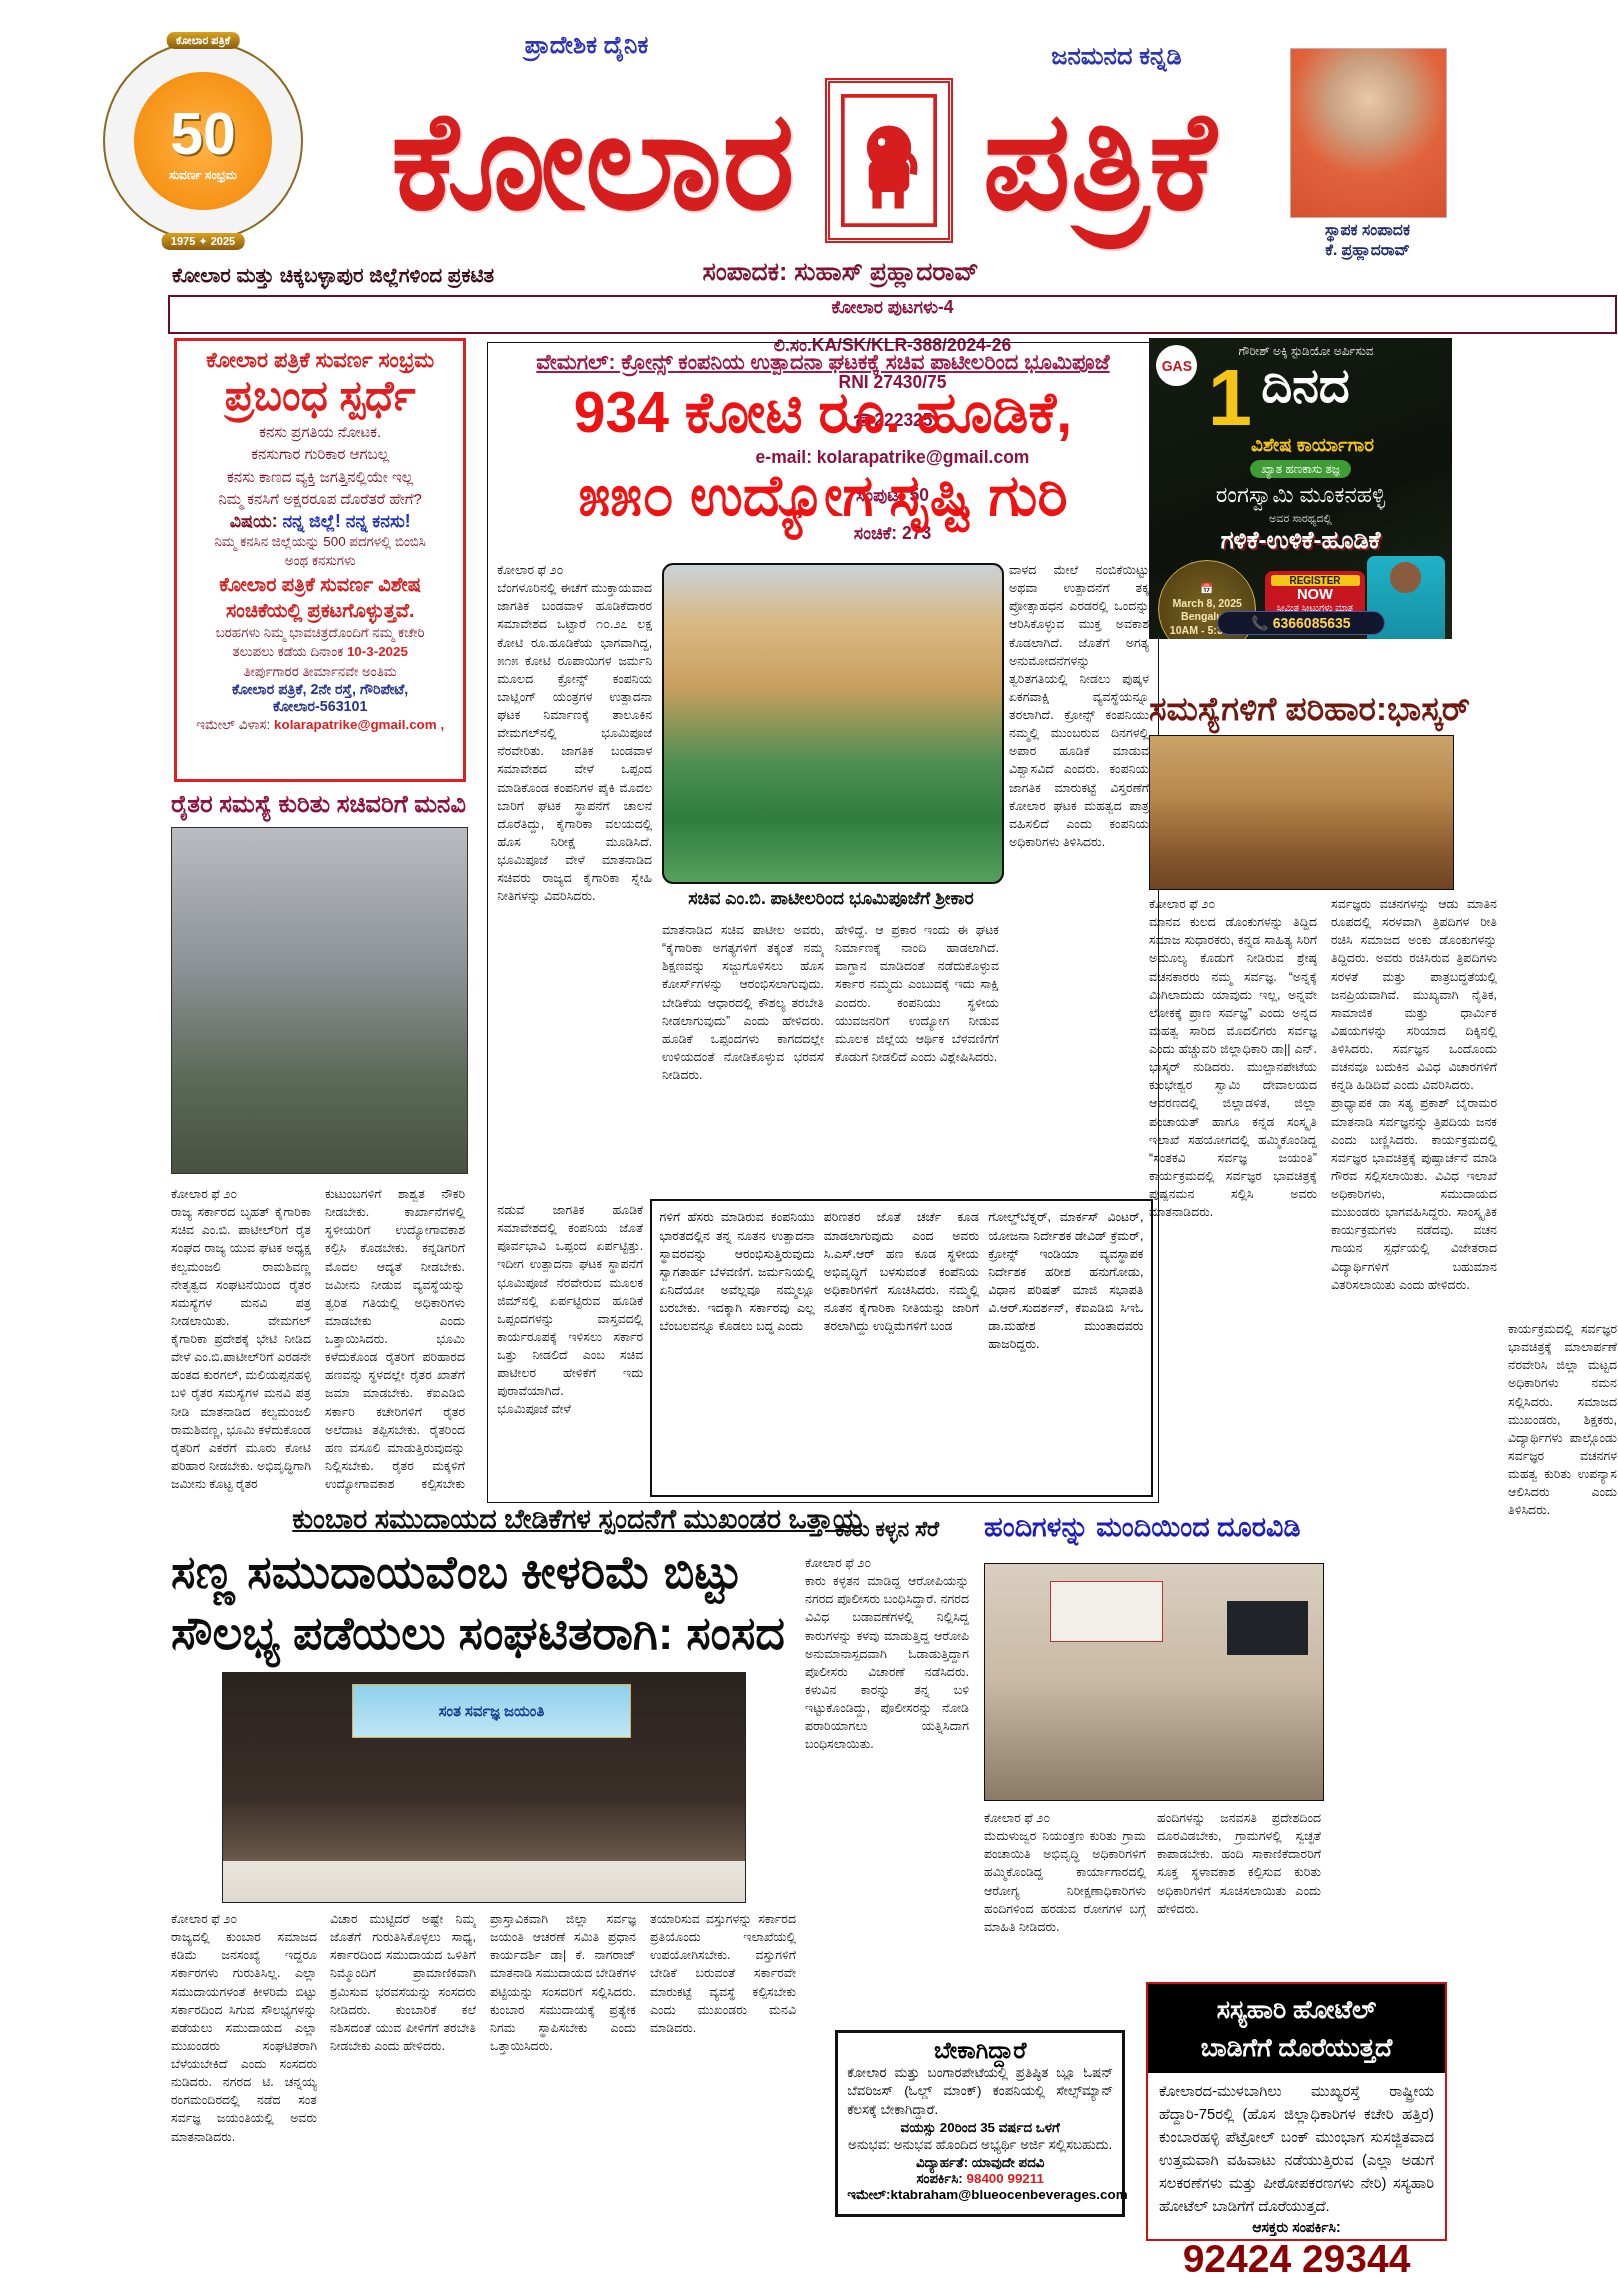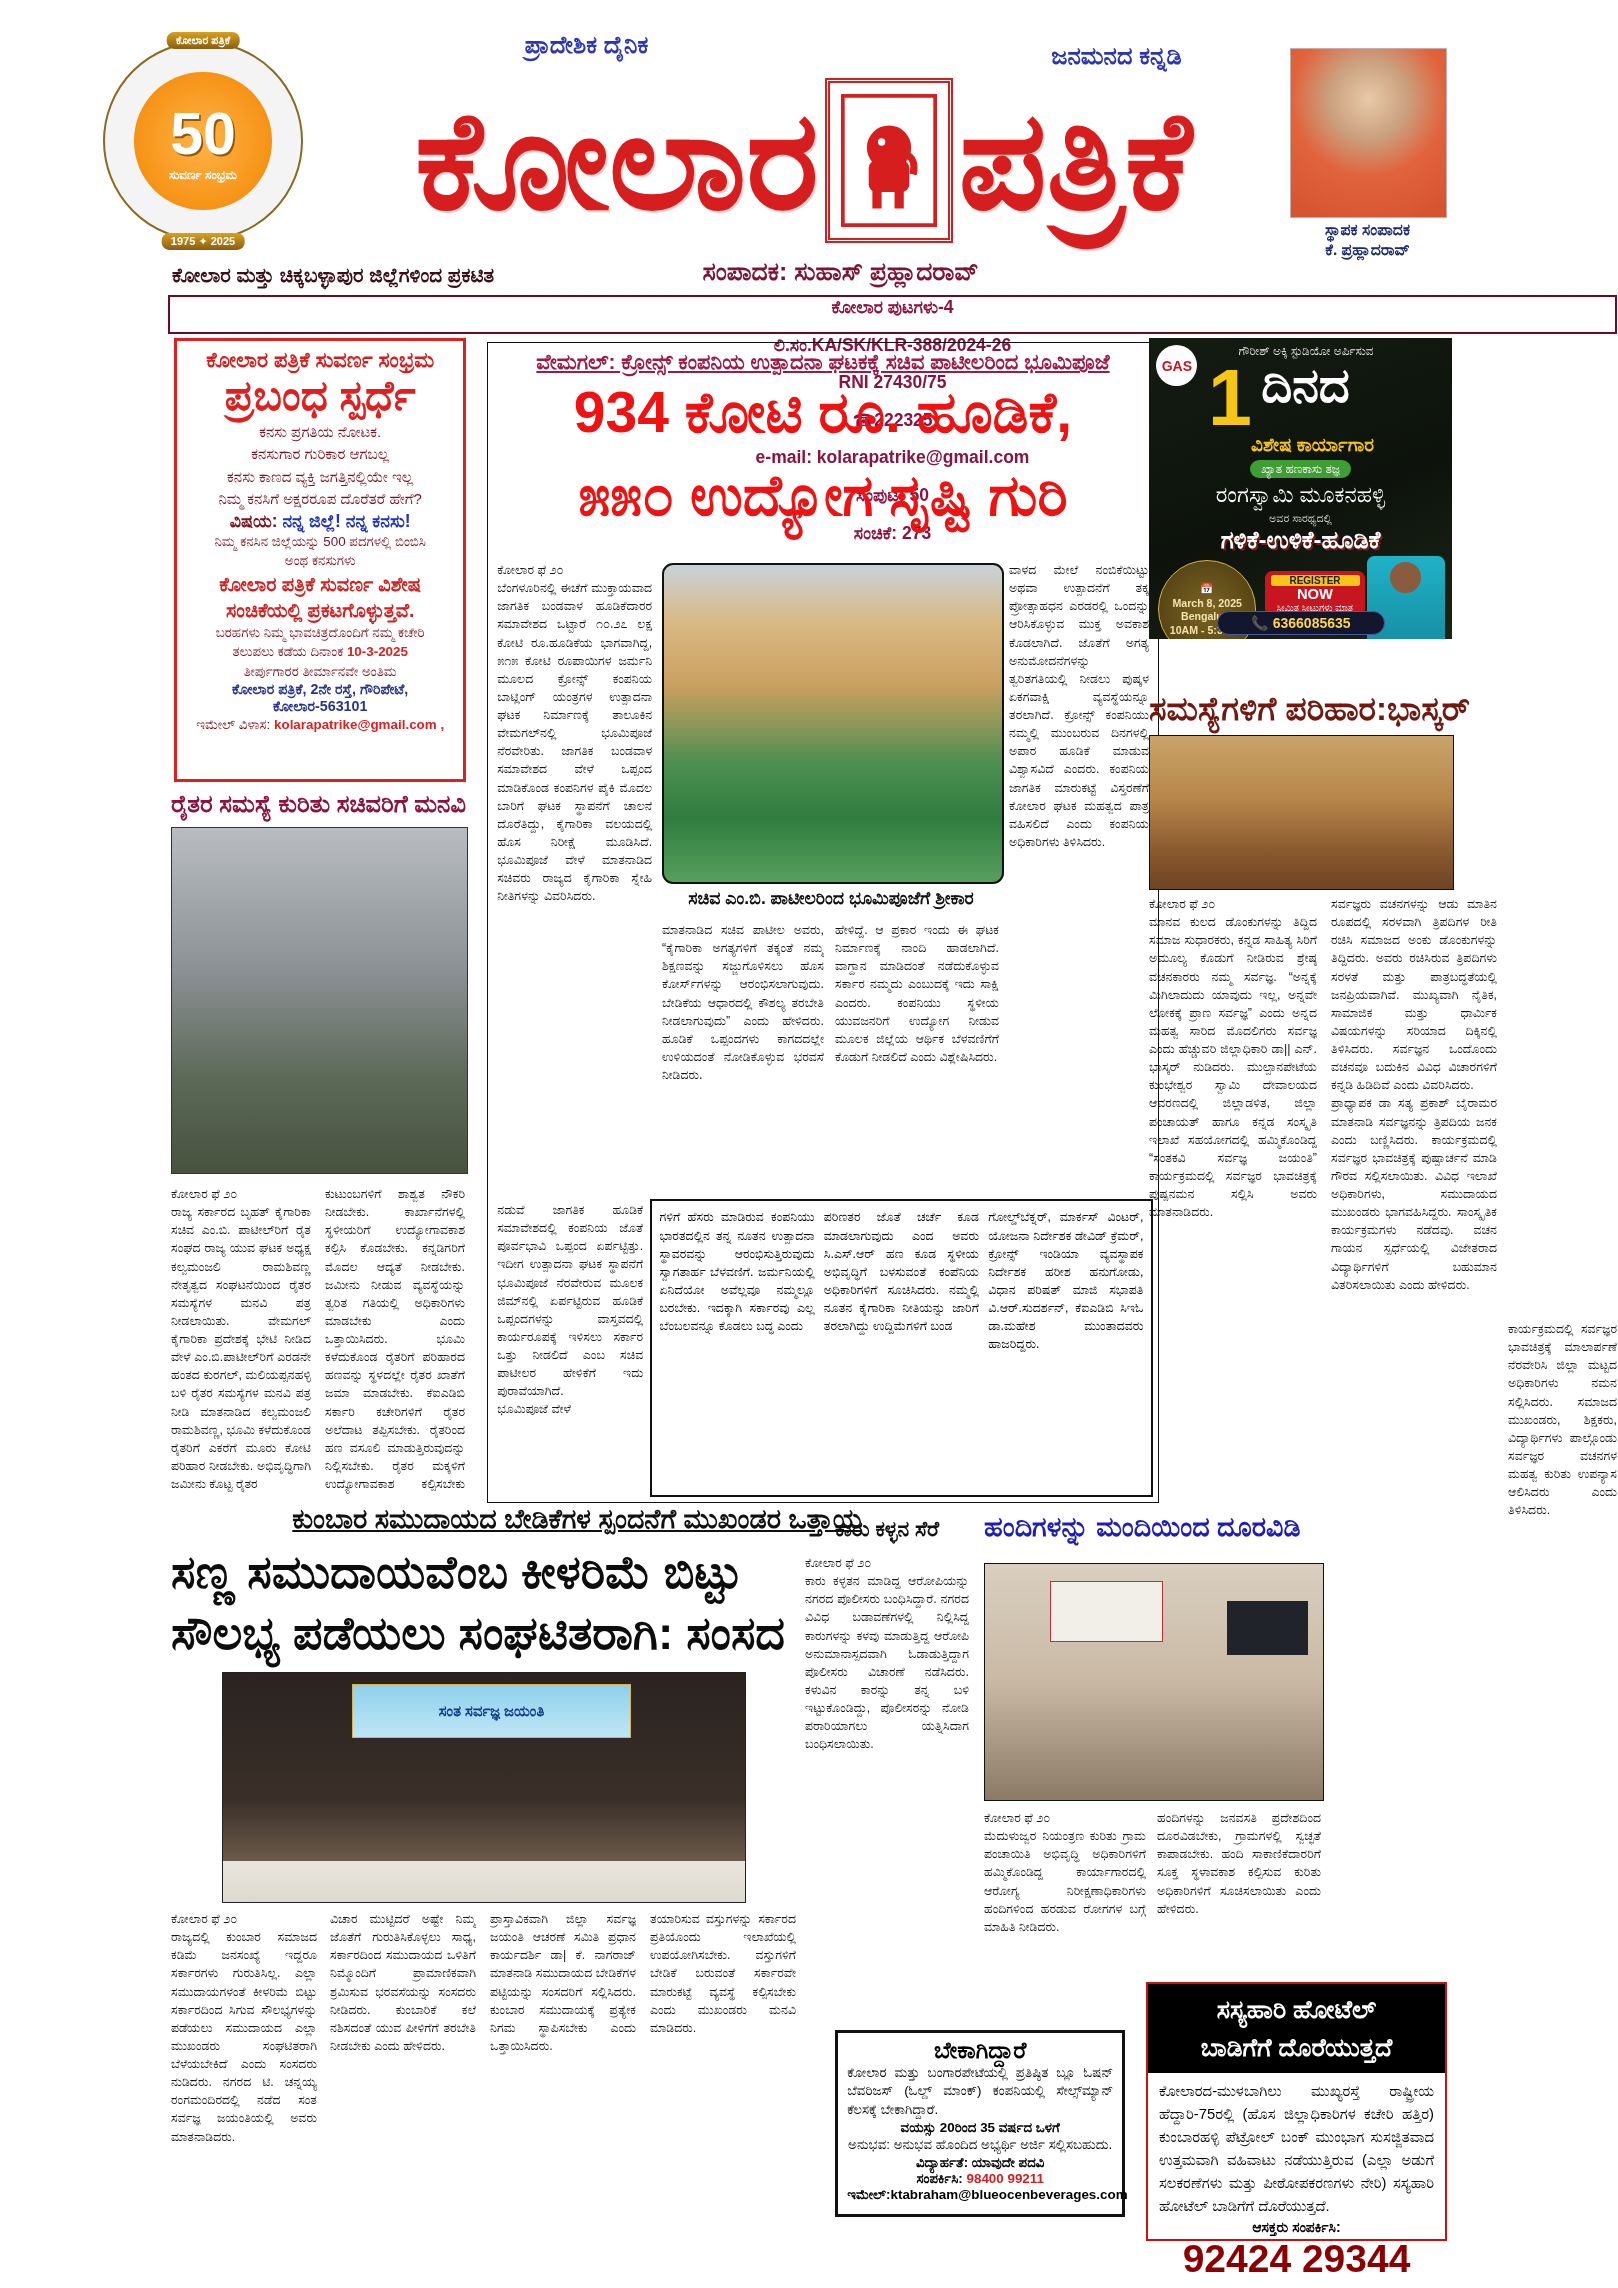--- a/index.html
+++ b/index.html
@@ -4,21 +4,21 @@
 <style>
   html,body{margin:0;padding:0;background:#777;}
   .page{position:relative;width:1619px;height:2289px;background:#ffffff;overflow:hidden;
         font-family:"Liberation Sans","DejaVu Sans",sans-serif;}
   .abs{position:absolute;}
   .ctr{text-align:center;}
   .bodycol{position:absolute;font-size:12.5px;line-height:1.45;text-align:justify;
            color:#141414;overflow:hidden;white-space:pre-line;}
   
   .tagline{font-weight:bold;color:#2b35b5;font-size:24px;}
-  .title-row{display:flex;align-items:center;gap:6px;}
+  .title-row{display:flex;align-items:center;gap:30px;}
   .title-word{color:#d61e1e;font-weight:900;font-size:137px;line-height:1;
               text-shadow:1.8px 1.8px 0 #f8d0d0;}
   .emblem{width:118px;height:155px;border:5.5px double #d61e1e;background:#fff;
           display:flex;align-items:center;justify-content:center;}
   .logo-outer{border-radius:50%;background:#f4f4f4;border:2.8px solid #8a6a20;
               display:flex;align-items:center;justify-content:center;}
   .logo-inner{width:70%;height:70%;border-radius:50%;background:radial-gradient(circle,#ffb347,#f28500);
               display:flex;flex-direction:column;align-items:center;justify-content:center;color:#fff;}
   .ribbon{background:linear-gradient(180deg,#d8a11f,#8a5d10);color:#fff;font-size:11px;
           font-weight:bold;padding:1.8px 9.2px;border-radius:7.4px;white-space:nowrap;}

